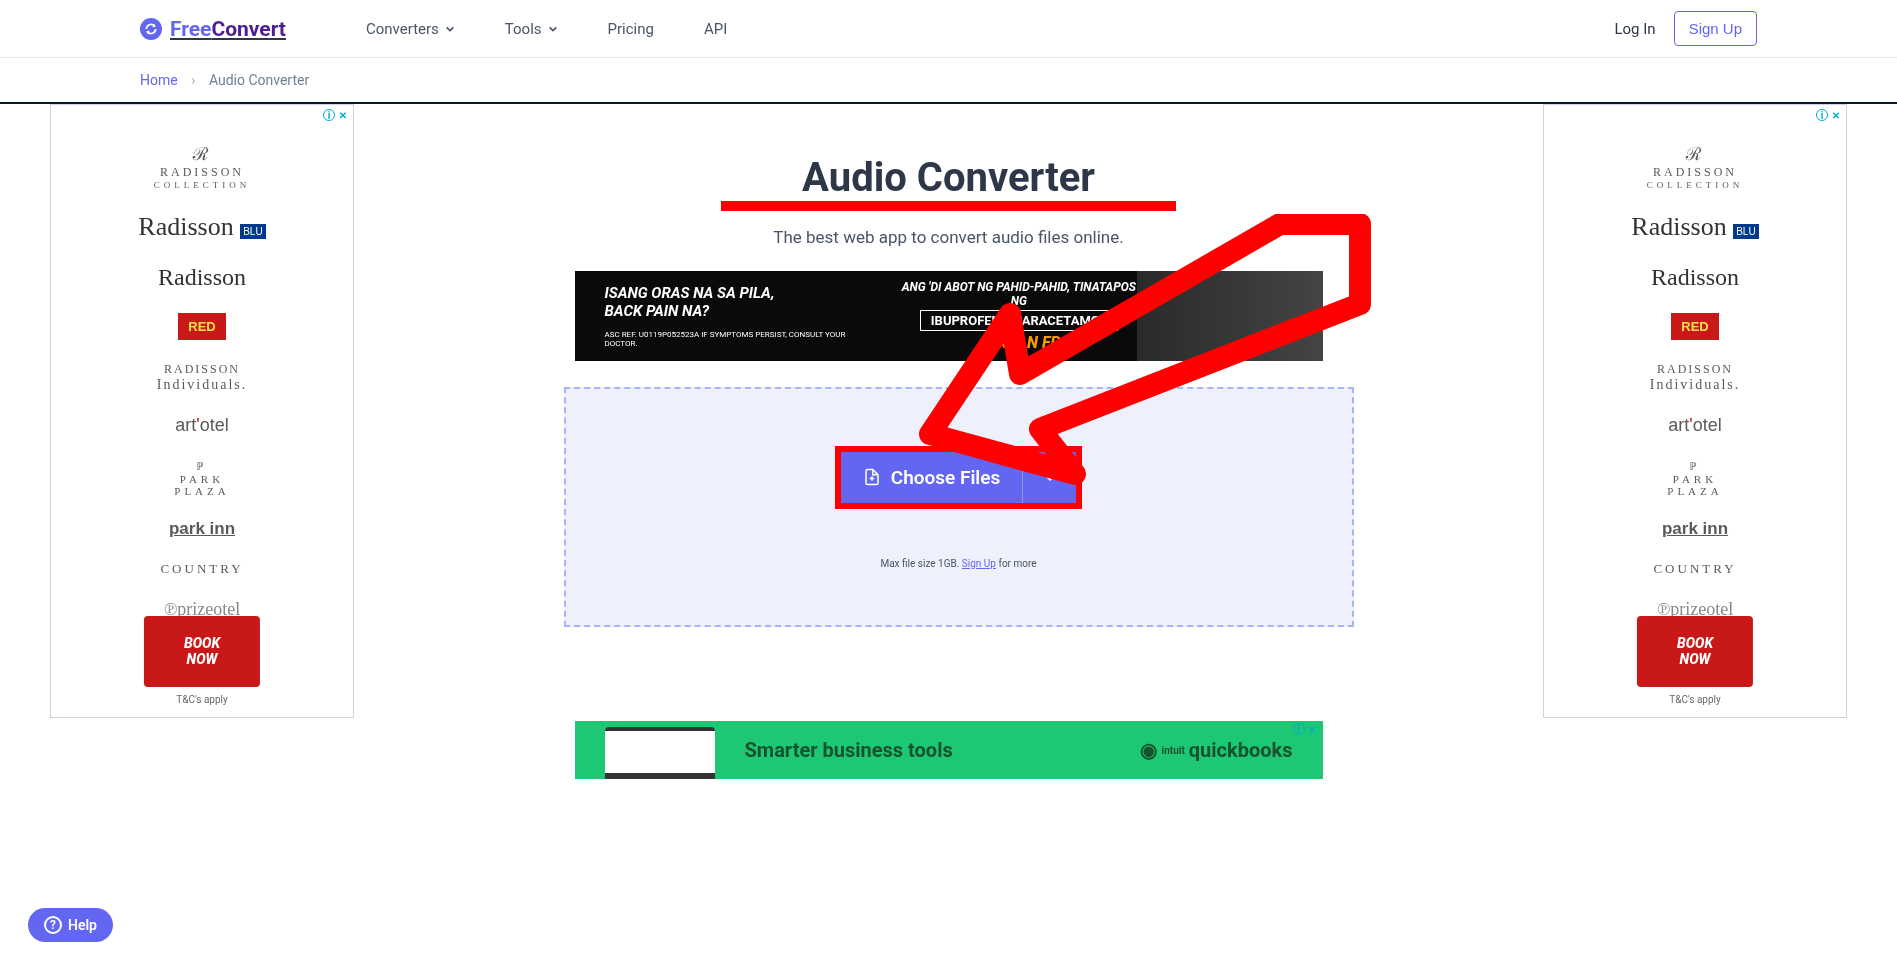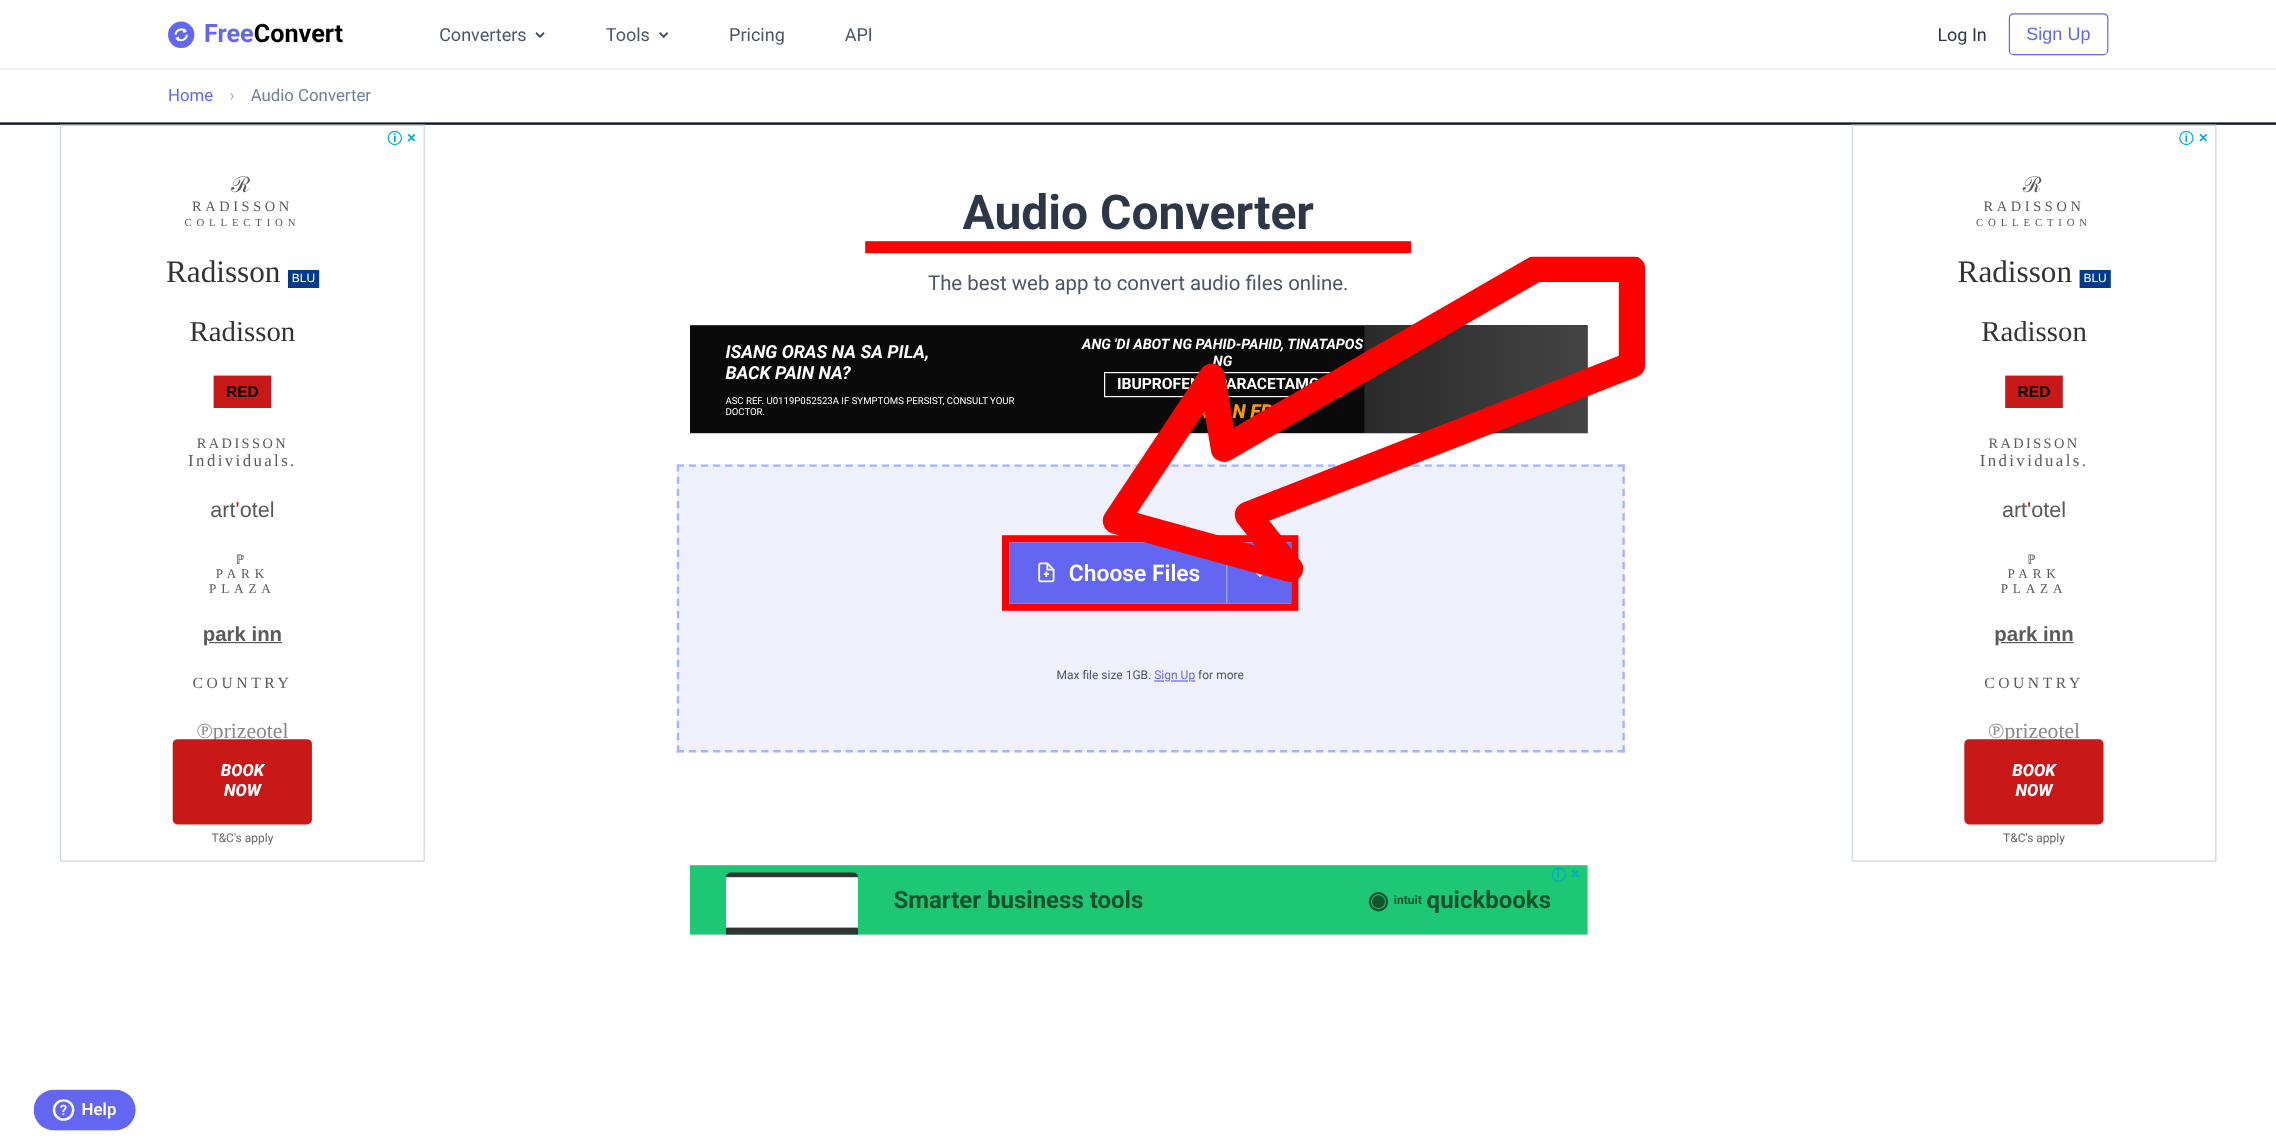--- a/index.html
+++ b/index.html
@@ -1,22 +1,22 @@
 <!DOCTYPE html>
 <html><head>
 <meta charset="utf-8">
 <style>
 * { margin: 0; padding: 0; box-sizing: border-box; }
 body { font-family: -apple-system, BlinkMacSystemFont, "Segoe UI", Roboto, sans-serif; background: #fff; color: #2d3748; }
 .header { display: flex; align-items: center; padding: 0 140px; height: 58px; border-bottom: 1px solid #e5e7eb; }
-.logo { display: flex; align-items: center; font-size: 21px; font-weight: 700; }
+.logo { display: flex; align-items: center; font-size: 21px; font-weight: 700; text-decoration: underline; }
 .logo-icon { width: 22px; height: 22px; border-radius: 50%; background: #6366f1; display: inline-flex; align-items: center; justify-content: center; margin-right: 8px; }
 .logo-icon svg { width: 14px; height: 14px; }
 .logo-free { color: #6366f1; }
-.logo-convert { color: #000000; }
+.logo-convert { color: #4c1d95; }
 .nav { display: flex; gap: 50px; margin-left: 80px; }
 .nav-item { display: flex; align-items: center; gap: 6px; color: #4a5568; font-size: 15px; cursor: pointer; }
 .chevron-down { width: 10px; height: 10px; }
 .header-right { margin-left: auto; display: flex; align-items: center; gap: 18px; }
 .login-link { color: #2d3748; font-size: 15px; cursor: pointer; }
 .signup-btn { border: 1px solid #6366f1; color: #6366f1; background: #fff; padding: 8px 14px; border-radius: 4px; font-size: 15px; cursor: pointer; }
 .breadcrumb-bar { padding: 14px 140px; border-bottom: 2px solid #0f172a; font-size: 14px; color: #718096; }
 .breadcrumb-bar a { color: #6366f1; text-decoration: none; }
 .breadcrumb-sep { margin: 0 10px; color: #a0aec0; }
 .content-wrap { position: relative; padding-top: 50px; }
@@ -45,21 +45,21 @@
 .side-ad.left { left: 50px; }
 .side-ad.right { right: 50px; }
 .ad-badge { position: absolute; top: 4px; right: 4px; display: flex; gap: 2px; font-size: 10px; }
 .ad-badge .i { color: #00aecd; border: 1px solid #00aecd; width: 12px; height: 12px; border-radius: 50%; display: inline-flex; align-items: center; justify-content: center; font-weight: 700; }
 .ad-badge .x { color: #00aecd; font-weight: 700; width: 12px; height: 12px; display: inline-flex; align-items: center; justify-content: center; }
 .ad-brands { display: flex; flex-direction: column; align-items: center; gap: 22px; padding-top: 36px; color: #5a5a5a; font-family: Georgia, serif; }
 .ad-brands .cursive { font-family: "Brush Script MT", cursive; font-size: 26px; color: #333; }
 .ad-brands .cursive2 { font-family: "Brush Script MT", cursive; font-size: 24px; color: #333; }
 .ad-brands .rc { letter-spacing: 3px; font-size: 12px; text-align: center; }
 .ad-brands .rc small { display: block; letter-spacing: 4px; font-size: 9px; }
-.ad-brands .red { background: #c81818; color: #000000; padding: 6px 10px; font-size: 13px; font-weight: 700; font-family: sans-serif; }
+.ad-brands .red { background: #c81818; color: #fde047; padding: 6px 10px; font-size: 13px; font-weight: 700; font-family: sans-serif; }
 .ad-brands .ind { font-size: 12px; letter-spacing: 2px; text-align: center; }
 .ad-brands .ind .ind2 { font-family: cursive; font-size: 14px; }
 .ad-brands .artotel { font-size: 18px; font-weight: 400; font-family: sans-serif; }
 .ad-brands .artotel .apos { color: #c81818; }
 .ad-brands .park { letter-spacing: 4px; font-size: 11px; text-align: center; }
 .ad-brands .parkinn { font-weight: 700; font-size: 17px; font-family: sans-serif; text-decoration: underline; }
 .ad-brands .country { letter-spacing: 3px; font-size: 13px; }
 .ad-brands .prize { font-family: cursive; font-size: 18px; color: #888; }
 .book-now { position: absolute; bottom: 30px; left: 50%; transform: translateX(-50%); background: #c81818; color: #fff; font-weight: 800; font-style: italic; padding: 20px 40px; border-radius: 4px; font-size: 14px; text-align: center; line-height: 1.1; }
 .tc { position: absolute; bottom: 12px; width: 100%; text-align: center; font-size: 10px; color: #666; }

